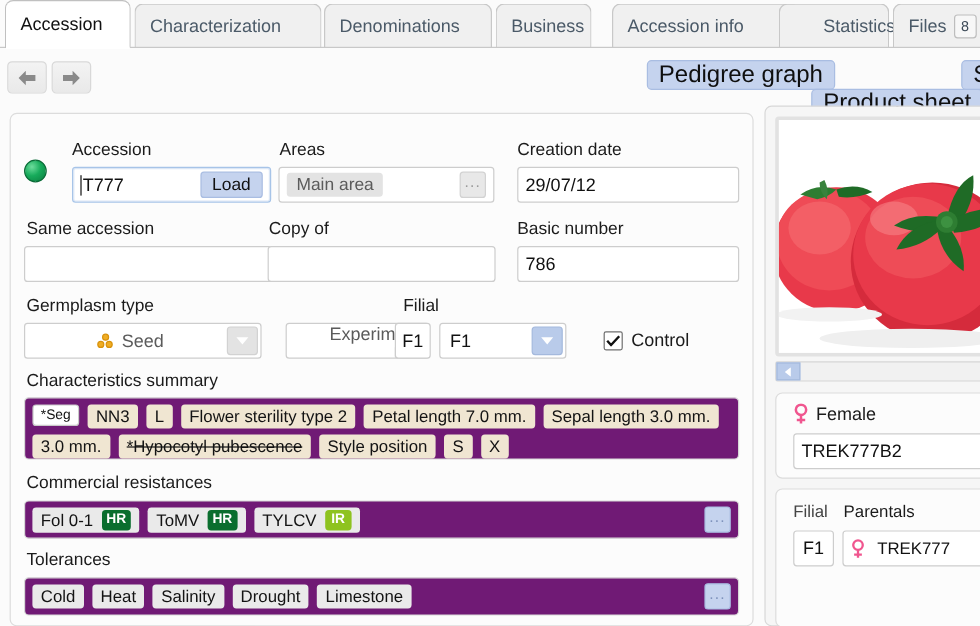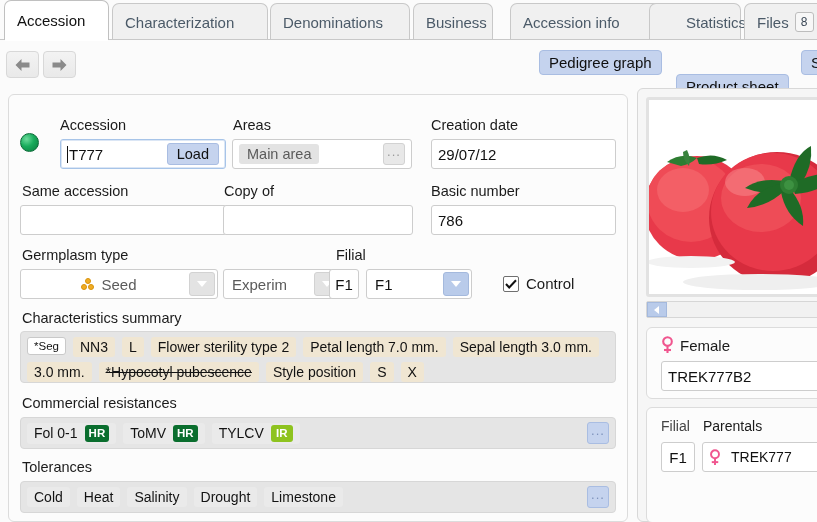--- a/index.html
+++ b/index.html
@@ -65,21 +65,21 @@
     cursor: pointer;
   }
   .navbtn svg { display:block; }
   .pill {
     position: absolute; top: 10px; height: 25px;
     display: flex; align-items: center;
     padding: 0 9px;
     background: #c5d3ee;
     border: 1px solid #a9bde2;
     border-radius: 4px;
-    font-size: 15px;
+    font-size: 20px;
     color: #0f0f0f;
     white-space: nowrap;
     cursor: pointer;
   }
 
   
   .panel {
     position: absolute;
     background: #fcfcfc;
     border: 1px solid #dcdcdc;
@@ -167,21 +167,21 @@
 
   .cbrow { position:absolute; display:flex; align-items:center; gap:7px; font-size:15px;}
   .cbox {
     width:16px;height:16px;border:1px solid #6f6f6f;border-radius:2px;background:#fff;
     display:flex;align-items:center;justify-content:center;
   }
   .cbox svg{display:block}
 
   
   .tagbox {
-    position:absolute; background:#e5e5e5; border:1px solid #d7d7d7; border-radius:4px;
+    position:absolute; background:#701a75; border:1px solid #d7d7d7; border-radius:4px;
     padding: 5px 6px; display:flex; flex-wrap:wrap; align-items:flex-start;
     gap: 5px 7px;
   }
   .tag {
     background:#f0e6d2; border-radius:3px; padding:2px 7px;
     font-size:14px; color:#131313; white-space:nowrap;
     display:inline-flex; align-items:center; gap:7px;
   }
   .tag.plain { background:#fff; border:1px solid #c9c9c9; font-size:11.5px; padding:2px 6px; }
   .tag.strike { text-decoration: line-through; }
@@ -306,21 +306,21 @@
           <b style="left:0px;top:6px;"></b>
           <b style="left:7px;top:6px;"></b>
       </span>
       <span class="txt">Seed</span>
     </span>
     <span class="arrow">
         <i></i>
       </span>
   </div>
 
-  <div class="sel" style="left:214px; top:174px; width:120px;">
+  <div class="sel" style="left:229px; top:174px; width:120px;flex-direction:column;">
     <span class="txt">Experim</span>
     <span class="arrow">
         <i></i>
       </span>
   </div>
 
   <div class="lbl" style="left:327px; top:152px;">Filial</div>
   <div class="fld" style="left:320px; top:174px; width:30px; justify-content:center; padding:0;">
     <span>F1</span>
   </div>

